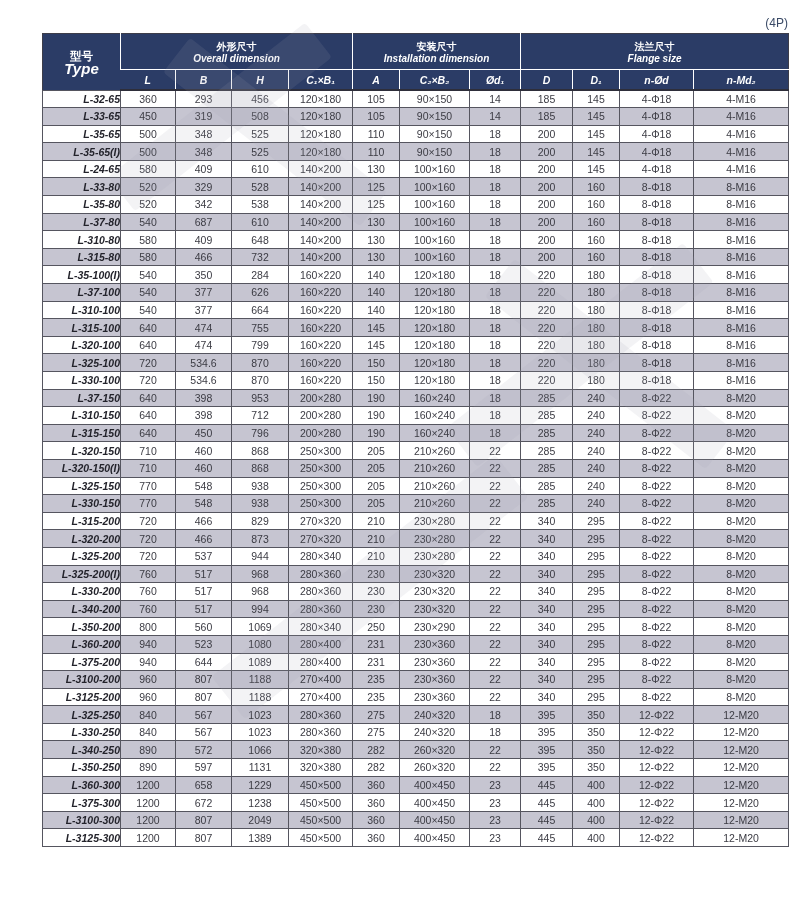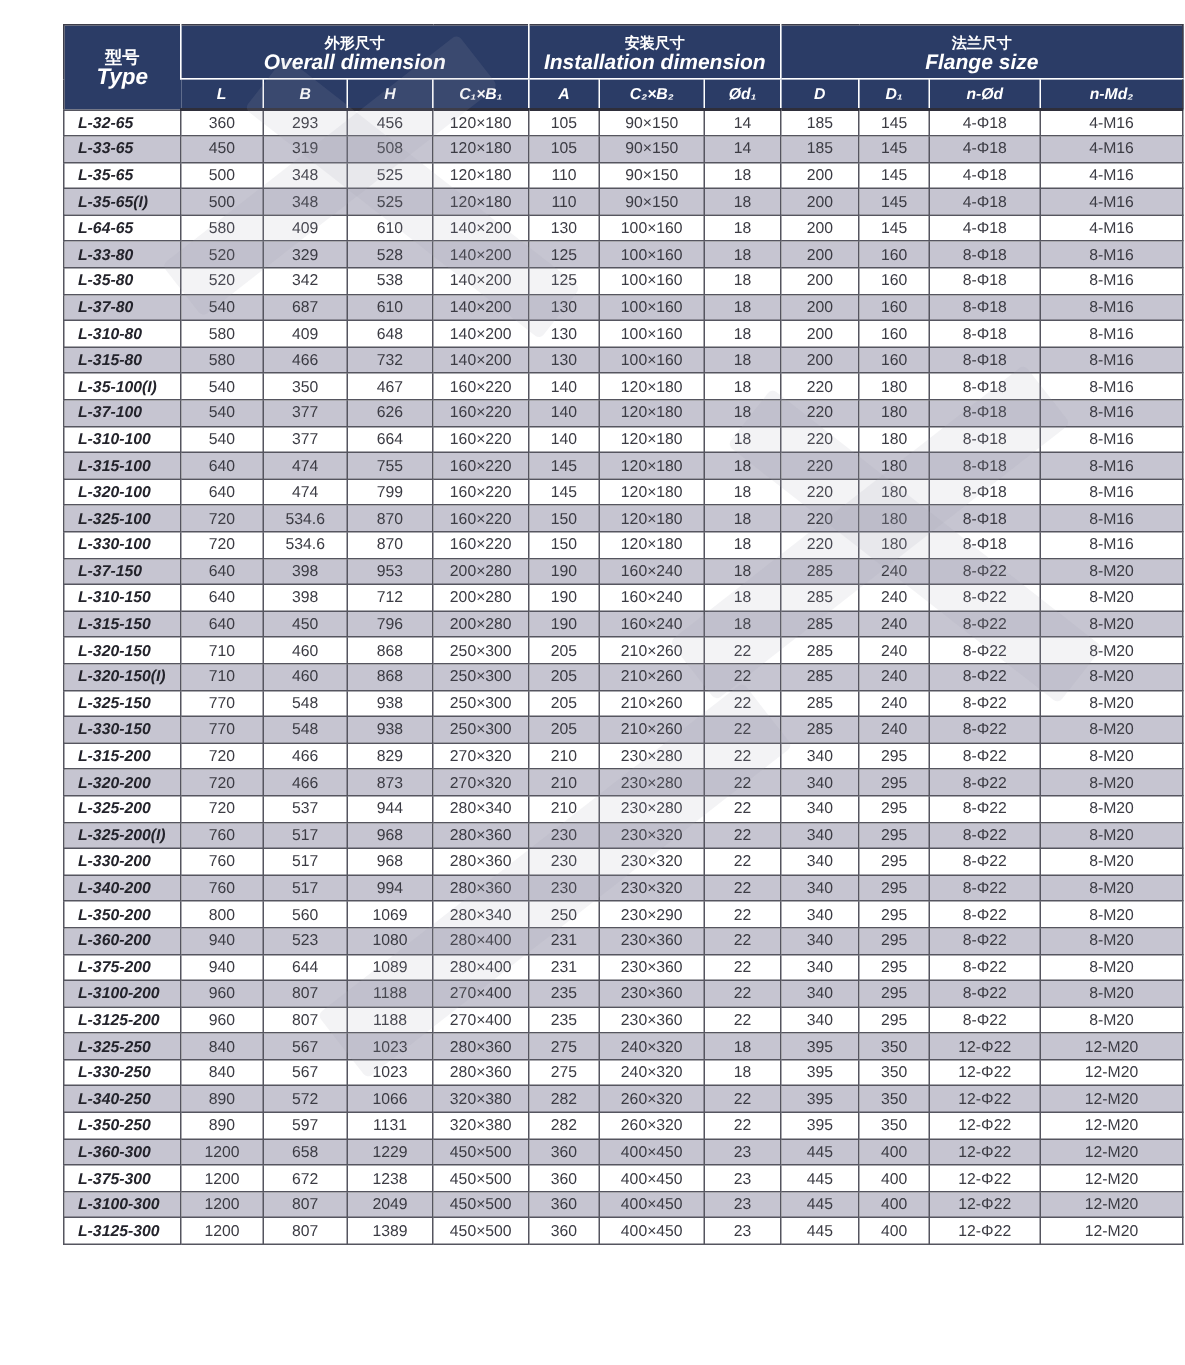--- a/index.html
+++ b/index.html
@@ -32,51 +32,52 @@
   thead th{
     background:var(--header-bg);color:var(--header-text);
     font-weight:bold;padding:0;vertical-align:middle;text-align:center;
   }
   .group-row th{height:35px;}
   .group-row th.grp{border-bottom:1px solid #fff;}
   .group-row th + th{border-left:1px solid #fff;}
   .sub-row th{height:19px;border-left:1px solid #fff;border-bottom:2px solid #2e2e3a;font-style:italic;font-size:10.5px;}
   .sub-row th:first-child{border-left:none;}
   .th-cn{font-size:10px;line-height:13px;font-weight:bold;}
-  .th-en{font-size:14px;line-height:11px;font-style:italic;font-weight:bold;}
+  .th-en{font-size:10px;line-height:11px;font-style:italic;font-weight:bold;}
   .type-th .th-cn{font-size:11.5px;}
   .type-th .th-en{font-size:15px;}
   tbody tr{height:17.6px;}
   tbody td{
     font-size:10.5px;color:var(--cell-text);text-align:center;
     border:1px solid var(--grid);padding:0;white-space:nowrap;overflow:hidden;
     background:var(--row-bg);
   }
   tbody tr:nth-child(even) td{background:var(--row-alt);}
   tbody td.type{
-    text-align:left;padding-left:9px;font-weight:bold;font-style:italic;
+    text-align:right;padding-left:9px;font-weight:bold;font-style:italic;
     color:var(--type-text);
   }
   .wm{position:absolute;pointer-events:none;z-index:5;background:rgba(165,165,180,0.13);border-radius:4px;}
   .wm1{left:95px;top:95px;width:250px;height:44px;transform:rotate(-38deg);}
   .wm2{left:150px;top:110px;width:250px;height:44px;transform:rotate(38deg);}
   .wm3{left:430px;top:330px;width:300px;height:50px;transform:rotate(-38deg);}
   .wm4{left:470px;top:340px;width:280px;height:48px;transform:rotate(38deg);}
   .wm5{left:190px;top:560px;width:360px;height:54px;transform:rotate(-38deg);}
 </style>
 </head>
 <body>
 
 <div class="wm wm1"></div>
 <div class="wm wm2"></div>
 <div class="wm wm3"></div>
 <div class="wm wm4"></div>
 <div class="wm wm5"></div>
 
 <div class="page">
+  <div class="note">(4P)</div>
 
   <table>
     <colgroup>
       <col style="width:78px">
         <col style="width:55px">
         <col style="width:56px">
         <col style="width:57px">
       <col style="width:64px">
         <col style="width:47px">
         <col style="width:70px">
@@ -170,21 +171,21 @@
           <td>120×180</td>
           <td>110</td>
           <td>90×150</td>
           <td>18</td>
           <td>200</td>
           <td>145</td>
           <td>4-Φ18</td>
           <td>4-M16</td>
         </tr>
         <tr>
-          <td class="type">L-64-65</td>
+          <td class="type">L-24-65</td>
           <td>580</td>
           <td>409</td>
           <td>610</td>
           <td>140×200</td>
           <td>130</td>
           <td>100×160</td>
           <td>18</td>
           <td>200</td>
           <td>145</td>
           <td>4-Φ18</td>
@@ -257,21 +258,21 @@
           <td>18</td>
           <td>200</td>
           <td>160</td>
           <td>8-Φ18</td>
           <td>8-M16</td>
         </tr>
         <tr>
           <td class="type">L-35-100(I)</td>
           <td>540</td>
           <td>350</td>
-          <td>467</td>
+          <td>284</td>
           <td>160×220</td>
           <td>140</td>
           <td>120×180</td>
           <td>18</td>
           <td>220</td>
           <td>180</td>
           <td>8-Φ18</td>
           <td>8-M16</td>
         </tr>
         <tr>

